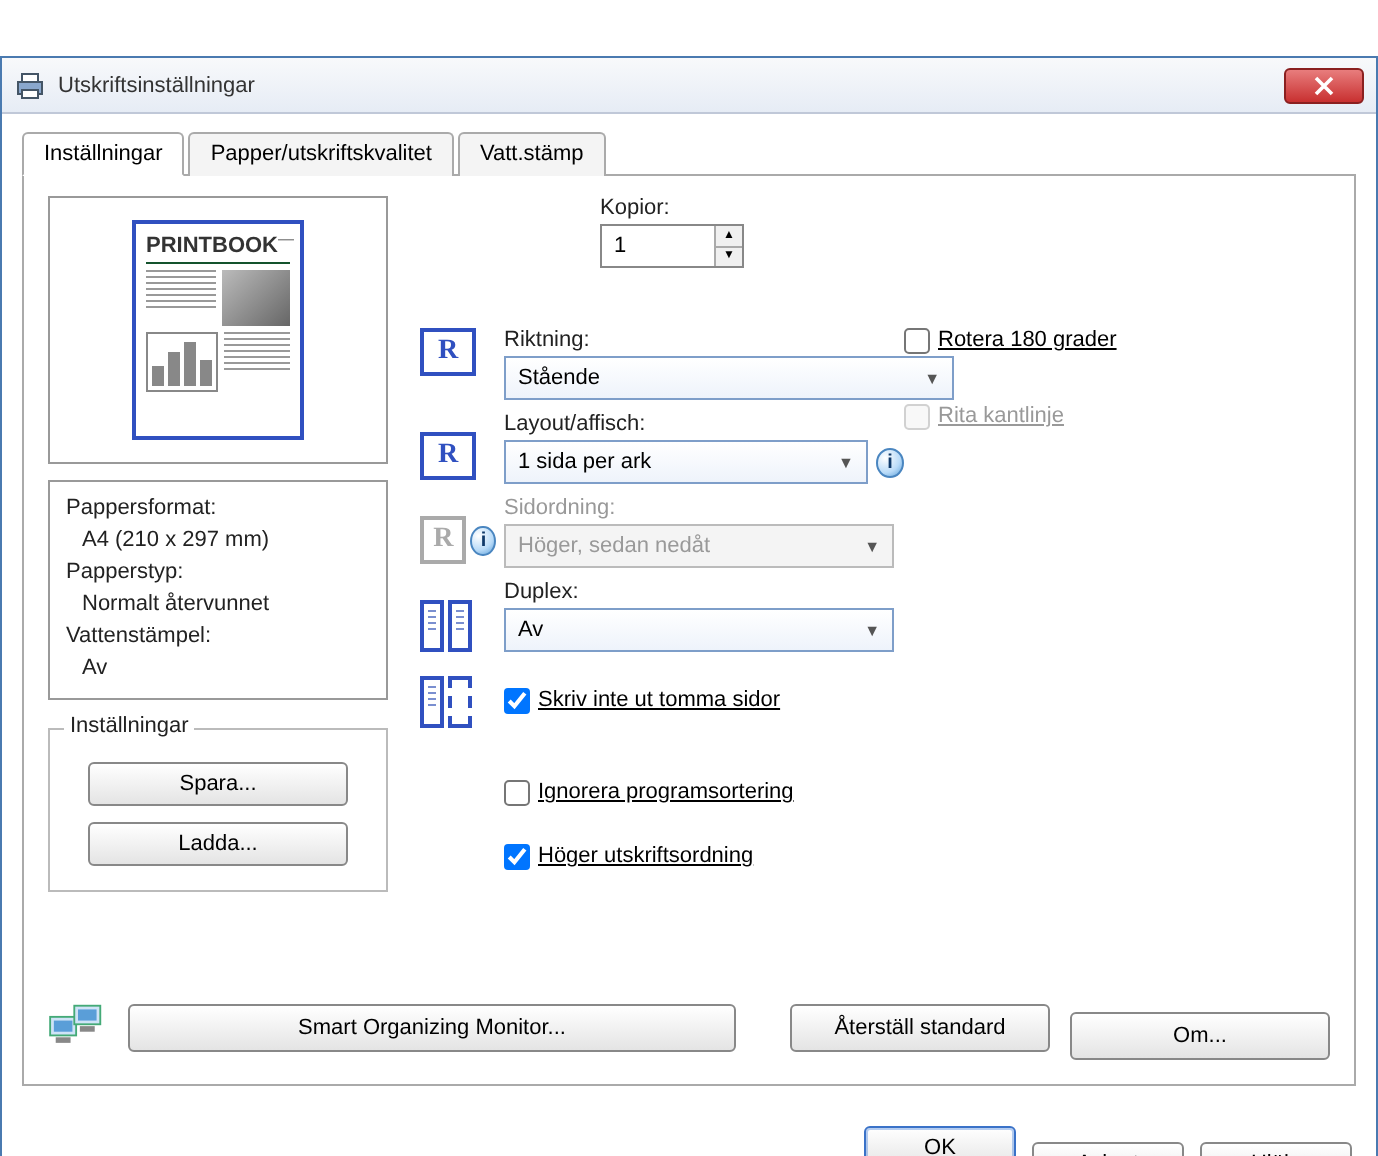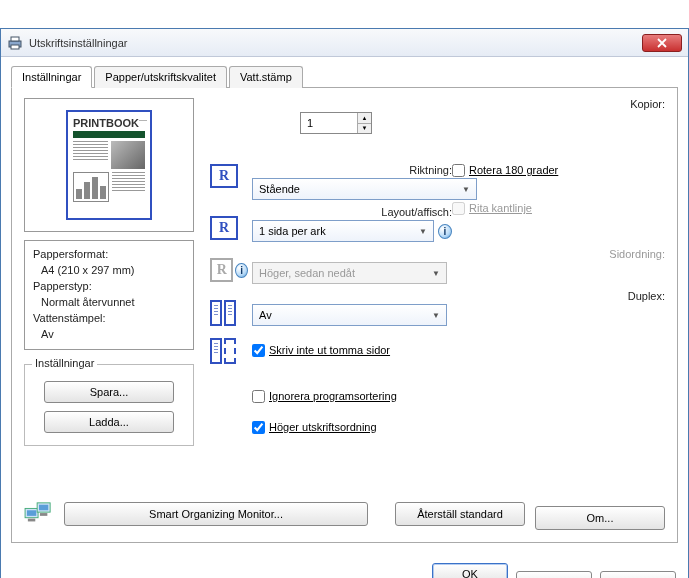--- a/index.html
+++ b/index.html
@@ -11,36 +11,36 @@
   .titlebar .close-btn { width: 40px; height: 18px; background: linear-gradient(to bottom, #e87d7d, #c83030); border: 1px solid #8a2020; border-radius: 3px; display: flex; align-items: center; justify-content: center; color: #fff; font-weight: bold; cursor: pointer; }
   .body { flex: 1; padding: 8px 10px 10px 10px; display: flex; flex-direction: column; }
   .tabs { display: flex; position: relative; z-index: 2; }
   .tab { padding: 4px 10px; border: 1px solid #aaa; border-bottom: none; background: #f4f4f4; margin-right: 2px; border-radius: 3px 3px 0 0; cursor: pointer; position: relative; top: 1px; }
   .tab.active { background: #fff; border-bottom: 1px solid #fff; }
   .tab-content { flex: 1; border: 1px solid #aaa; padding: 10px 12px 12px 12px; position: relative; display: flex; flex-direction: column; }
   .upper { display: flex; gap: 10px; }
   .left-col { width: 170px; }
   .preview-box { border: 1px solid #999; padding: 10px; height: 134px; display: flex; align-items: center; justify-content: center; background: #fff; }
   .preview-inner { width: 86px; height: 110px; border: 2px solid #3050c0; background: #fff; padding: 5px 5px; position: relative; }
-  .preview-inner .pg-title { font-size: 6px; font-weight: bold; color: #333; border-bottom: 7px solid #14532d; padding-bottom: 2px; margin-bottom: 3px; display:flex; justify-content:space-between;}
+  .preview-inner .pg-title { font-size: 6px; font-weight: bold; color: #333; border-bottom: 1px solid #14532d; padding-bottom: 2px; margin-bottom: 3px; display:flex; justify-content:space-between;}
   .preview-inner .row1 { display: flex; gap: 3px; margin-bottom: 3px; }
   .preview-inner .txt-col { flex: 1; }
   .preview-inner .txt-line { height: 1px; background: #999; margin-bottom: 2px; }
   .preview-inner .img-block { width: 34px; height: 28px; background: linear-gradient(135deg,#bbb,#666); }
   .preview-inner .row2 { display: flex; gap: 3px; }
   .preview-inner .bars { width: 36px; height: 30px; border: 1px solid #888; display: flex; align-items: flex-end; gap: 2px; padding: 2px; }
   .preview-inner .bar { flex: 1; background: #888; }
   .info-box { border: 1px solid #999; padding: 6px 8px; margin-top: 8px; color: #222; line-height: 1.45; }
   .info-box .indent { margin-left: 8px; }
   .settings-group { border: 1px solid #bbb; margin-top: 14px; padding: 16px 10px 12px 10px; position: relative; }
   .settings-group .legend { position: absolute; top: -8px; left: 7px; background: #fff; padding: 0 3px; color: #222; }
   .btn { height: 22px; border: 1px solid #888; border-radius: 3px; background: linear-gradient(#fff,#e4e4e4); cursor: pointer; display: flex; align-items: center; justify-content: center; padding: 0 20px; }
   .btn + .btn { margin-top: 8px; }
   .settings-group .btn { width: 130px; margin-left: auto; margin-right: auto; }
-  .field-label { color: #222; margin-bottom: 2px; text-align: right; }
+  .field-label { color: #222; margin-bottom: 2px; }
   .field-label.disabled { color: #999; }
   .spinner { display: inline-flex; border: 1px solid #888; height: 22px; }
   .spinner input { border: none; width: 56px; padding: 0 6px; outline: none; }
   .spinner .spin-btns { width: 14px; display: flex; flex-direction: column; border-left: 1px solid #aaa; }
   .spinner .spin-btn { flex: 1; font-size: 6px; display: flex; align-items: center; justify-content: center; background: #f0f0f0; cursor: pointer; line-height: 1; }
   .spinner .spin-btn:first-child { border-bottom: 1px solid #aaa; }
   .select { height: 22px; border: 1px solid #7e9ec9; background: linear-gradient(#fff,#eef3fb); display: inline-flex; align-items: center; padding: 0 6px; justify-content: space-between; cursor: pointer; }
   .select.disabled { color: #999; border-color: #bbb; background: #f4f4f4; cursor: default; }
   .select .arrow { font-size: 8px; color: #555; margin-left: 6px; }
   .icon-col { width: 38px; display: inline-flex; align-items: center; justify-content: flex-start; }

